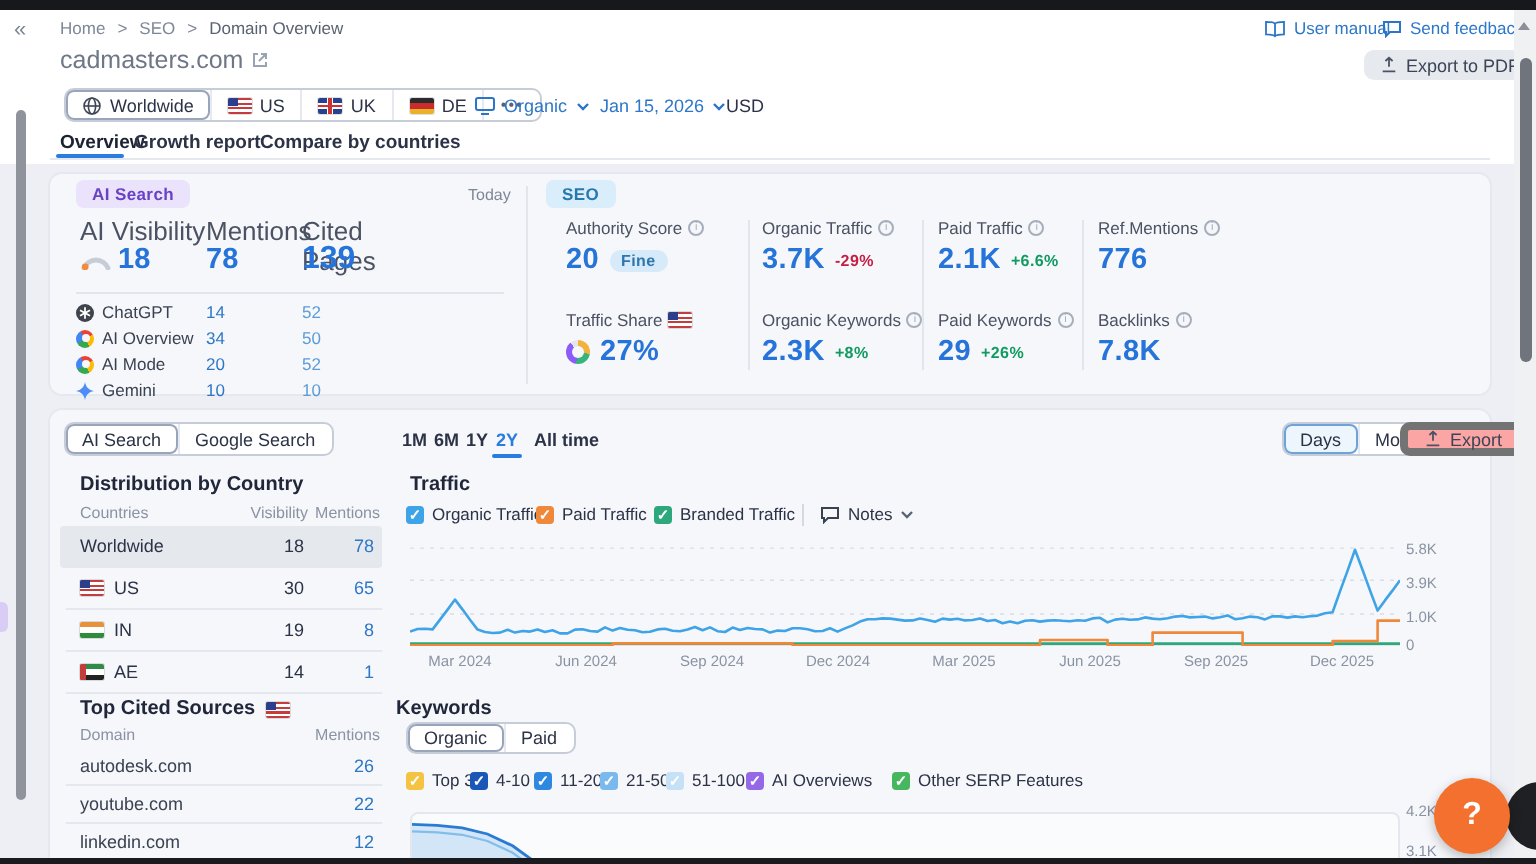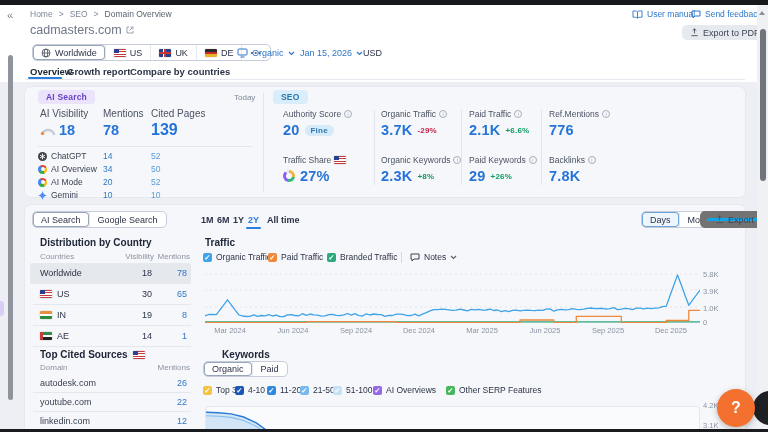--- a/index.html
+++ b/index.html
@@ -74,21 +74,21 @@
   .crow .nm{flex:1;display:flex;align-items:center;gap:5px}
   .crow .vv{width:34px;text-align:right}
   .crow .mm{width:30px;text-align:right;color:#2d77c8}
   .crow.sel{background:#e5e8ed;border-radius:2px;left:30px;width:161px;padding-left:10px}
   .srow{position:absolute;left:33px;width:158px;height:19px;display:flex;align-items:center;border-bottom:1px solid #e4e8ee;font-size:9px;color:#3a4252;padding:0 4px 0 7px}
   .srow .dd{flex:1}
   .srow .mm{width:30px;text-align:right;color:#2d77c8}
   .sec-title{position:absolute;font-size:10px;font-weight:bold;color:#20273a;display:flex;align-items:center;gap:5px}
   .ylab{position:absolute;font-size:7.5px;color:#8a93a3}
   .xlab{position:absolute;font-size:7.5px;color:#8a93a3;width:44px;text-align:center;top:326px}
-  .btn{position:absolute;display:flex;align-items:center;gap:4px;background:#0ea5e9;border:7px solid #737373;border-radius:5px;font-size:9px;color:#3c4556;padding:0 8px}
+  .btn{position:absolute;display:flex;align-items:center;gap:4px;background:#fca5a5;border:4px solid #737373;border-radius:5px;font-size:9px;color:#3c4556;padding:0 8px}
   .btn-gray{background:#e6e9ee;border:none;color:#3c4556}
   .fab{position:absolute;left:717px;top:389px;width:38px;height:38px;border-radius:50%;background:#f4702f;color:#fff;font-size:16px;font-weight:bold;display:flex;align-items:center;justify-content:center;box-shadow:0 2px 6px rgba(0,0,0,.25);z-index:35}
   .darkfab{position:absolute;left:753px;top:391px;width:34px;height:34px;border-radius:50%;background:#1e2023;z-index:34}
   .kwbox{position:absolute;left:205px;top:406px;width:495px;height:26px;border:1px solid #e3e7ee;border-radius:4px 4px 0 0;background:#fafbfd;overflow:hidden}
 </style>
 </head>
 <body>
 
 <div class="screen">
 
@@ -178,21 +178,21 @@
   <span class="tab" style="left:67px">Growth report</span>
   <span class="tab" style="left:130px">Compare by countries</span>
   <div class="tab-underline" style="left:28px;width:34px"></div>
   <div class="tabline"></div>
 
   <div class="card" style="top:87px;height:110px"></div>
   <span class="badge badge-ai" style="left:38px;top:90px">AI Search</span>
   <span class="a t8 mut" style="left:234px;top:93px">Today</span>
   <div class="vdiv" style="left:263px;top:93px;height:99px"></div>
 
-  <div class="a" style="left:40px;top:108px;display:grid;grid-template-columns:63px 48px 60px;font-size:10px;color:#4a5263">
+  <div class="a" style="left:40px;top:108px;display:grid;grid-template-columns:63px 48px 60px;font-size:13px;color:#4a5263">
     <span>AI Visibility</span>
     <span>Mentions</span>
     <span>Cited Pages</span>
   </div>
   <div class="a" style="left:40px;top:121px;display:grid;grid-template-columns:63px 48px 60px;align-items:center">
     <span style="display:flex;align-items:center;gap:3px">
       <svg width="16" height="10" viewBox="0 0 16 10">
           <path d="M2 9A6.5 6.5 0 0 1 14 9" fill="none" stroke="#c6ccd8" stroke-width="2.4" stroke-linecap="round"></path>
           <circle cx="2.6" cy="8.4" r="1.7" fill="#f28b3c"></circle>
         </svg>
@@ -449,21 +449,21 @@
   <span class="ylab" style="left:703px;top:318px">0</span>
   <span class="xlab" style="left:208px">Mar 2024</span>
   <span class="xlab" style="left:271px">Jun 2024</span>
   <span class="xlab" style="left:334px">Sep 2024</span>
   <span class="xlab" style="left:397px">Dec 2024</span>
   <span class="xlab" style="left:460px">Mar 2025</span>
   <span class="xlab" style="left:523px">Jun 2025</span>
   <span class="xlab" style="left:586px">Sep 2025</span>
   <span class="xlab" style="left:649px">Dec 2025</span>
 
-  <div class="sec-title" style="left:222px;top:349px">Keywords</div>
+  <div class="sec-title" style="left:198px;top:349px">Keywords</div>
   <div class="group" style="left:203px;top:361px;height:16px">
     <span class="seg sel">Organic</span>
     <span class="seg">Paid</span>
   </div>
   <div class="leg" style="left:203px;top:385px">
       <span class="cb" style="background: rgb(245, 195, 66);"></span>
       <span>Top 3</span>
     </div>
   <div class="leg" style="left:235px;top:385px">
       <span class="cb" style="background: rgb(26, 85, 184);"></span>

